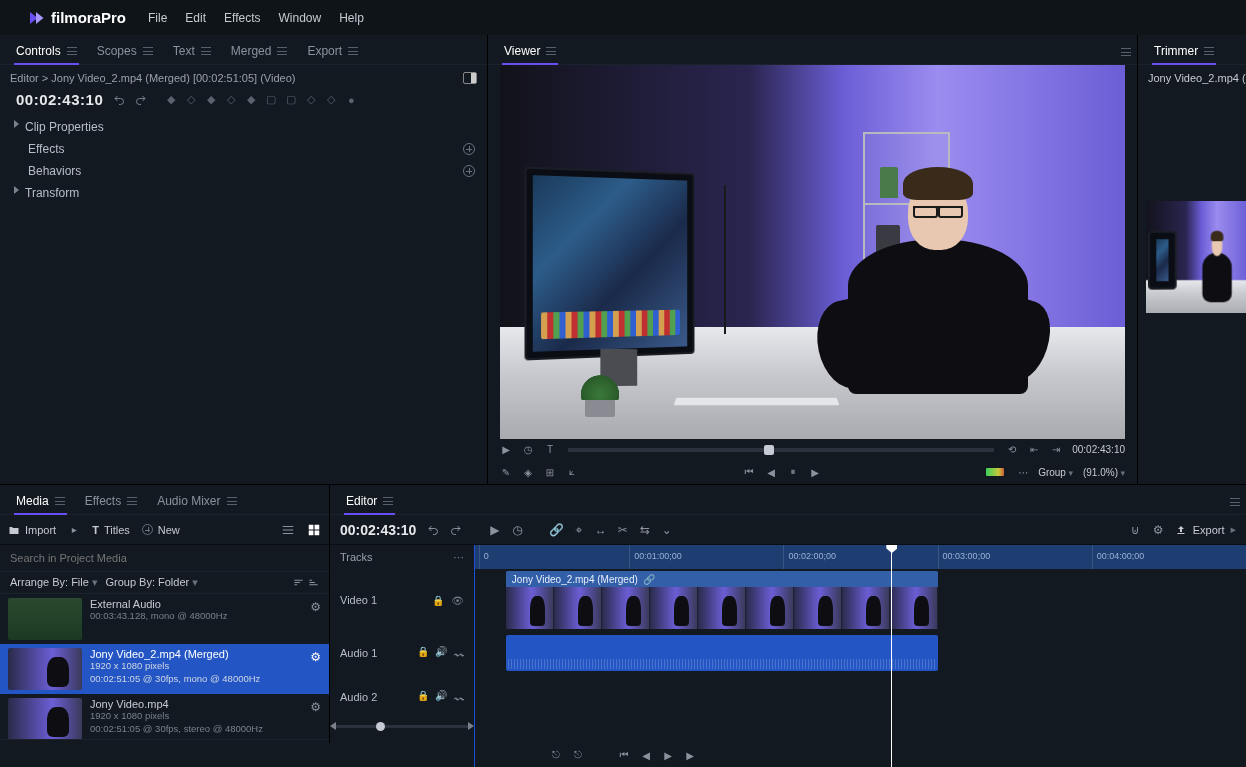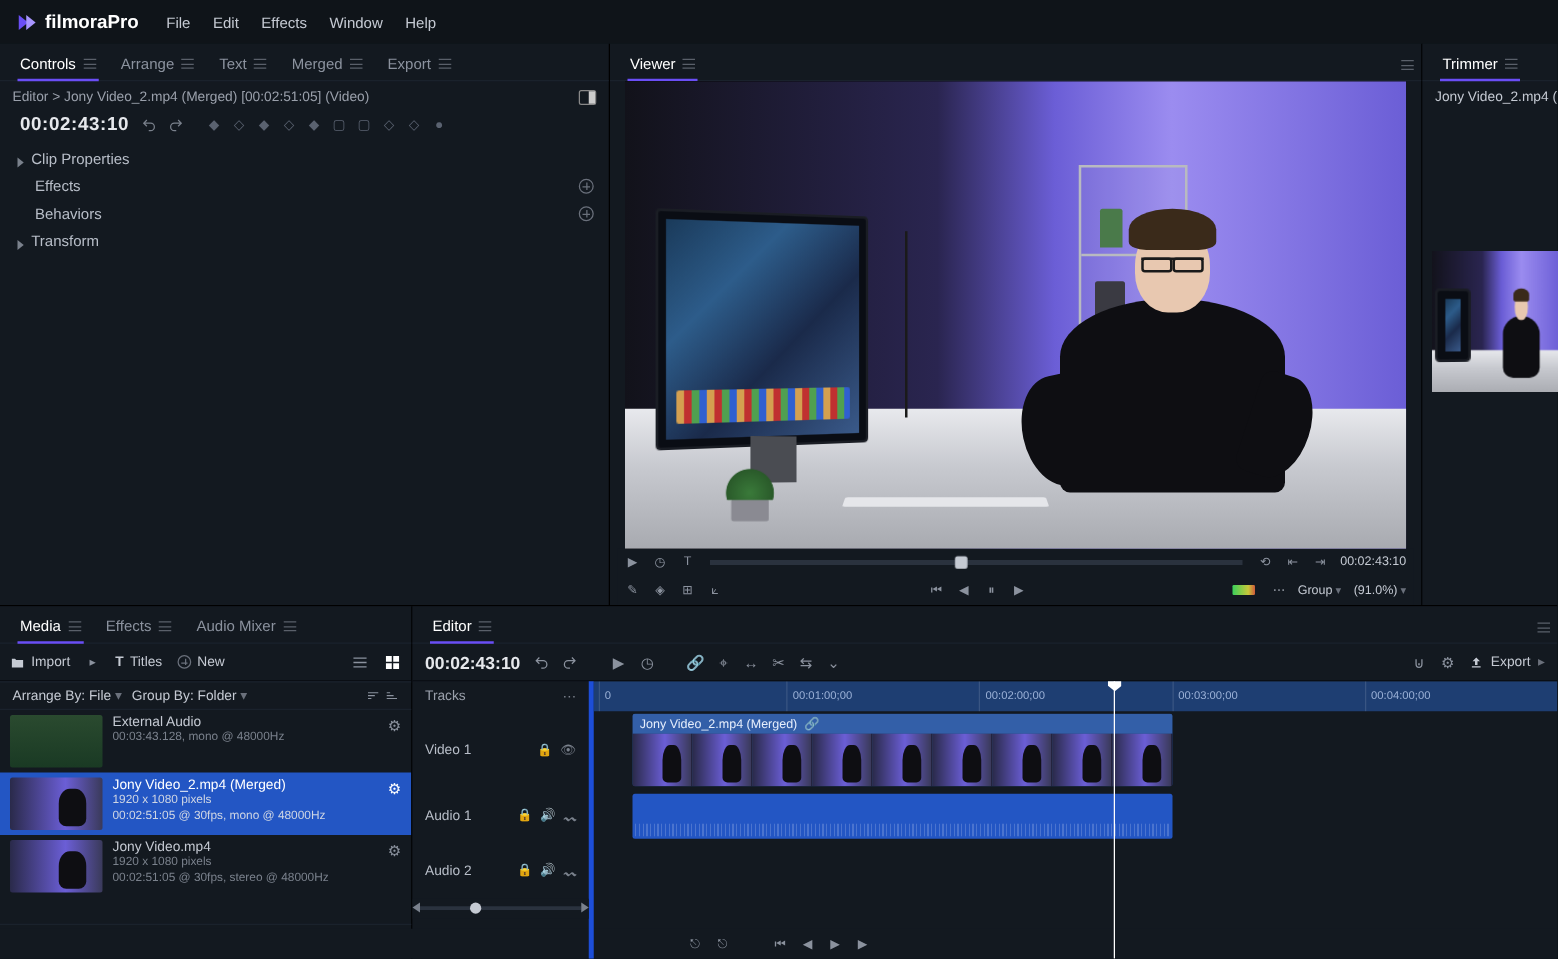--- a/index.html
+++ b/index.html
@@ -1,19 +1,19 @@
 <!DOCTYPE html>
 <html><head>
 <meta charset="utf-8">
 <style>
   * { box-sizing: border-box; margin: 0; padding: 0; font-family: -apple-system, "Segoe UI", Arial, sans-serif; }
   body { background: #0f1419; color: #b8bec8; font-size: 12px; width: 1246px; height: 767px; overflow: hidden; position: relative; }
   
   
-  .menubar { height: 35px; display: flex; align-items: center; padding: 0 12px; background: #0f1419; }
+  .menubar { height: 35px; display: flex; align-items: center; padding: 0 27px; background: #0f1419; }
   .logo { display: flex; align-items: center; color: #fff; font-weight: 600; font-size: 15px; margin-right: 22px; }
   .logo-icon { width: 18px; height: 18px; margin-right: 6px; }
   .menubar-items { display: flex; gap: 18px; }
   .menubar-item { color: #c5cad3; cursor: pointer; }
   
   
   .top-row { display: flex; height: 449px; }
   .panel { display: flex; flex-direction: column; background: #131920; }
   .panel-tabs { height: 30px; display: flex; align-items: flex-end; gap: 0; padding: 0 6px; border-bottom: 1px solid #1a222c; }
   .tab { padding: 6px 10px 6px 10px; color: #8b929e; cursor: pointer; position: relative; display: flex; align-items: center; gap: 6px; }
@@ -30,21 +30,21 @@
   .timecode-row { display: flex; align-items: center; gap: 10px; padding: 0 10px 6px 16px; }
   .timecode { color: #e6e8ec; font-size: 15px; font-weight: 600; letter-spacing: 0.5px; font-variant-numeric: tabular-nums; }
   .tc-icons { display: flex; gap: 8px; color: #5a6270; font-size: 11px; }
   .tc-icon { width: 12px; height: 12px; display: inline-flex; align-items: center; justify-content: center; cursor: pointer; }
   .search-row { display: flex; align-items: center; gap: 10px; padding: 6px 10px; background: #0f1419; margin: 2px 6px; border-radius: 3px; }
   .search-row input { background: transparent; border: none; color: #b8bec8; outline: none; flex: 1; font-size: 12px; }
   .funnel-icon { width: 12px; height: 12px; }
   .ctrl-tree { padding: 2px 0; }
   .ctrl-item { display: flex; align-items: center; justify-content: space-between; padding: 4px 12px 4px 28px; cursor: pointer; }
   .ctrl-item.haschev { padding-left: 14px; }
-  .ctrl-label { display: flex; align-items: flex-end; gap: 6px; }
+  .ctrl-label { display: flex; align-items: flex-start; gap: 6px; }
   .chev { display: inline-block; width: 0; height: 0; border-top: 4px solid transparent; border-bottom: 4px solid transparent; border-left: 5px solid #7a818c; }
   .plus-circ { width: 12px; height: 12px; border: 1px solid #6a707b; border-radius: 50%; position: relative; }
   .plus-circ::before, .plus-circ::after { content: ""; position: absolute; background: #6a707b; }
   .plus-circ::before { left: 2px; right: 2px; top: 5px; height: 1px; }
   .plus-circ::after { top: 2px; bottom: 2px; left: 5px; width: 1px; }
   
   
   .viewer-panel { width: 650px; border-right: 1px solid #000; }
   .viewer-content { flex: 1; display: flex; flex-direction: column; padding: 0 6px; }
   .viewer-canvas { flex: 1; margin: 0 6px; background: #000; position: relative; overflow: hidden; }
@@ -129,21 +129,21 @@
   .mf-right { margin-left: auto; color: #9aa0ab; }
   
   
   .editor-panel { flex: 1; justify-content: space-between; }
   .editor-toolbar { height: 30px; display: flex; align-items: center; gap: 10px; padding: 0 10px; border-bottom: 1px solid #0a0e14; }
   .et-timecode { color: #e6e8ec; font-size: 14px; font-weight: 600; font-variant-numeric: tabular-nums; }
   .et-icons { display: flex; gap: 9px; align-items: center; }
   .et-icon { width: 13px; height: 13px; color: #8b929e; cursor: pointer; display: inline-flex; align-items: center; justify-content: center; }
   .et-export { display: flex; align-items: center; gap: 6px; color: #c5cad3; cursor: pointer; font-size: 11px; }
   .timeline { position: relative; flex: 1; display: flex; }
-  .track-headers { width: 145px; border-right: 4px solid #1d4ed8; }
+  .track-headers { width: 145px; border-right: 1px solid #1d4ed8; }
   .th-row { display: flex; align-items: center; justify-content: space-between; padding: 0 10px; }
   .th-tracks { height: 24px; font-size: 11px; color: #9aa0ab; }
   .th-video { height: 62px; }
   .th-audio { height: 44px; }
   .th-label { font-size: 11px; color: #b8bec8; }
   .th-icons { display: flex; gap: 6px; color: #7a818c; }
   .th-icon { cursor: pointer; font-size: 10px; }
   .track-area { flex: 1; position: relative; overflow: hidden; }
   .ruler { height: 24px; background: #1e3e72; position: relative; font-size: 9px; color: #9ab0d6; }
   .ruler-mark { position: absolute; top: 0; bottom: 0; border-left: 1px solid rgba(255,255,255,0.12); padding-left: 4px; display: flex; align-items: flex-start; padding-top: 6px; }
@@ -190,21 +190,21 @@
 
 <div class="top-row">
 
   <div class="panel controls-panel">
     <div class="panel-tabs">
       <div class="tab active">
           <span>Controls</span>
           <span class="tab-hamb"></span>
         </div>
       <div class="tab">
-          <span>Arrange</span>
+          <span>Scopes</span>
           <span class="tab-hamb"></span>
         </div>
       <div class="tab">
           <span>Text</span>
           <span class="tab-hamb"></span>
         </div>
       <div class="tab">
           <span>Merged</span>
           <span class="tab-hamb"></span>
         </div>
@@ -409,20 +409,23 @@
           <span>New</span>
         </span>
       <div class="mt-spacer"></div>
       <svg class="view-icon" viewBox="0 0 24 24">
           <path fill="currentColor" d="M3 5h18v2H3zm0 6h18v2H3zm0 6h18v2H3z"></path>
         </svg>
       <svg class="view-icon active" viewBox="0 0 24 24">
           <path fill="currentColor" d="M3 3h8v8H3zm10 0h8v8h-8zM3 13h8v8H3zm10 0h8v8h-8z"></path>
         </svg>
     </div>
+    <div class="media-search">
+      <input type="text" placeholder="Search in Project Media" style="">
+    </div>
     <div class="sort-row">
       <span class="sort-dd">Arrange By: File</span>
       <span class="sort-dd">Group By: Folder</span>
       <span class="asc-desc">
         <svg width="11" height="11" viewBox="0 0 24 24">
             <path fill="#8b929e" d="M3 18h6v-2H3zm0-5h12v-2H3zm0-7v2h18V6z"></path>
           </svg>
         <svg width="11" height="11" viewBox="0 0 24 24">
             <path fill="#8b929e" d="M3 6h6v2H3zm0 5h12v2H3zm0 7v-2h18v2z"></path>
           </svg>

